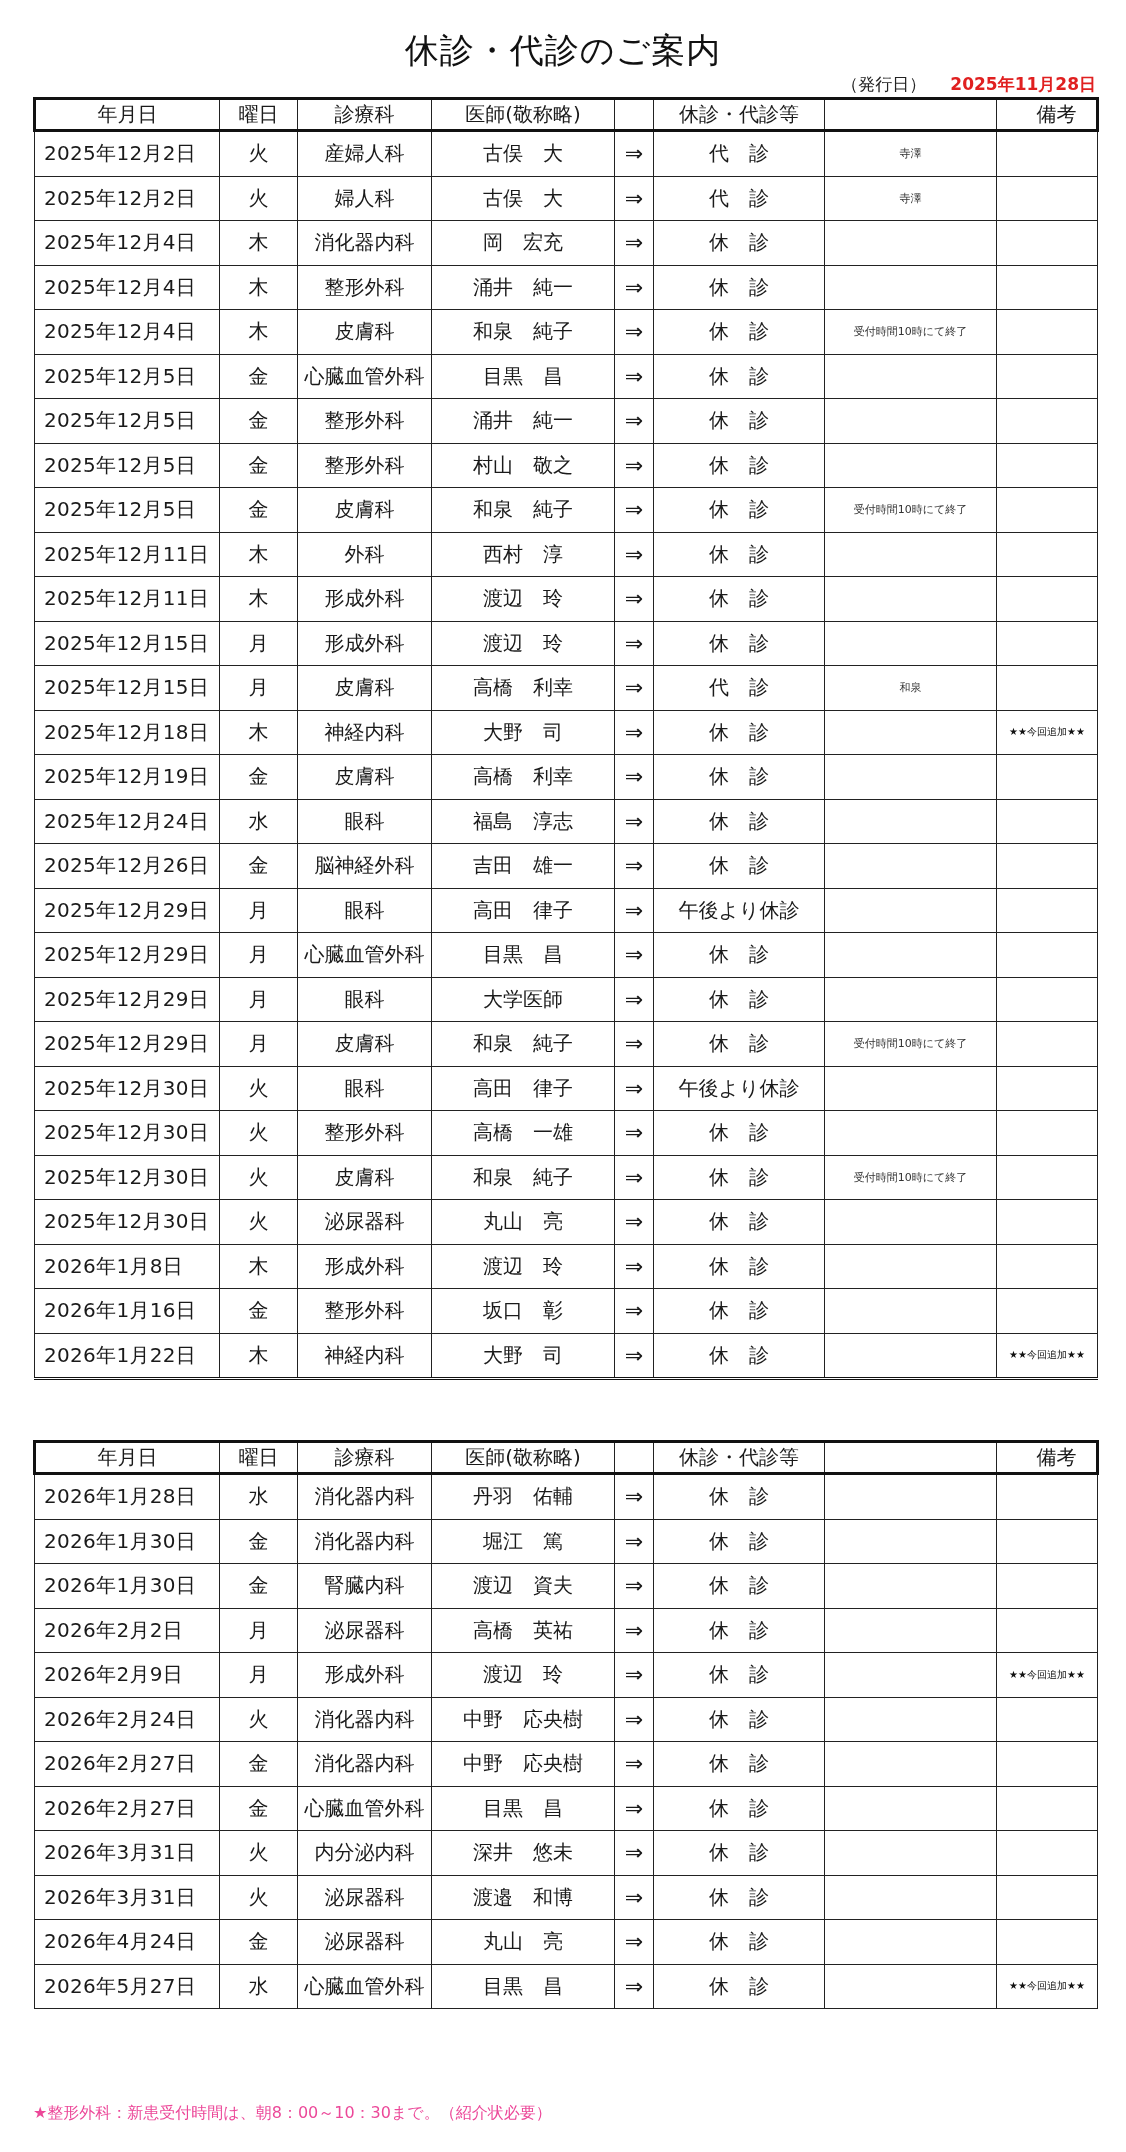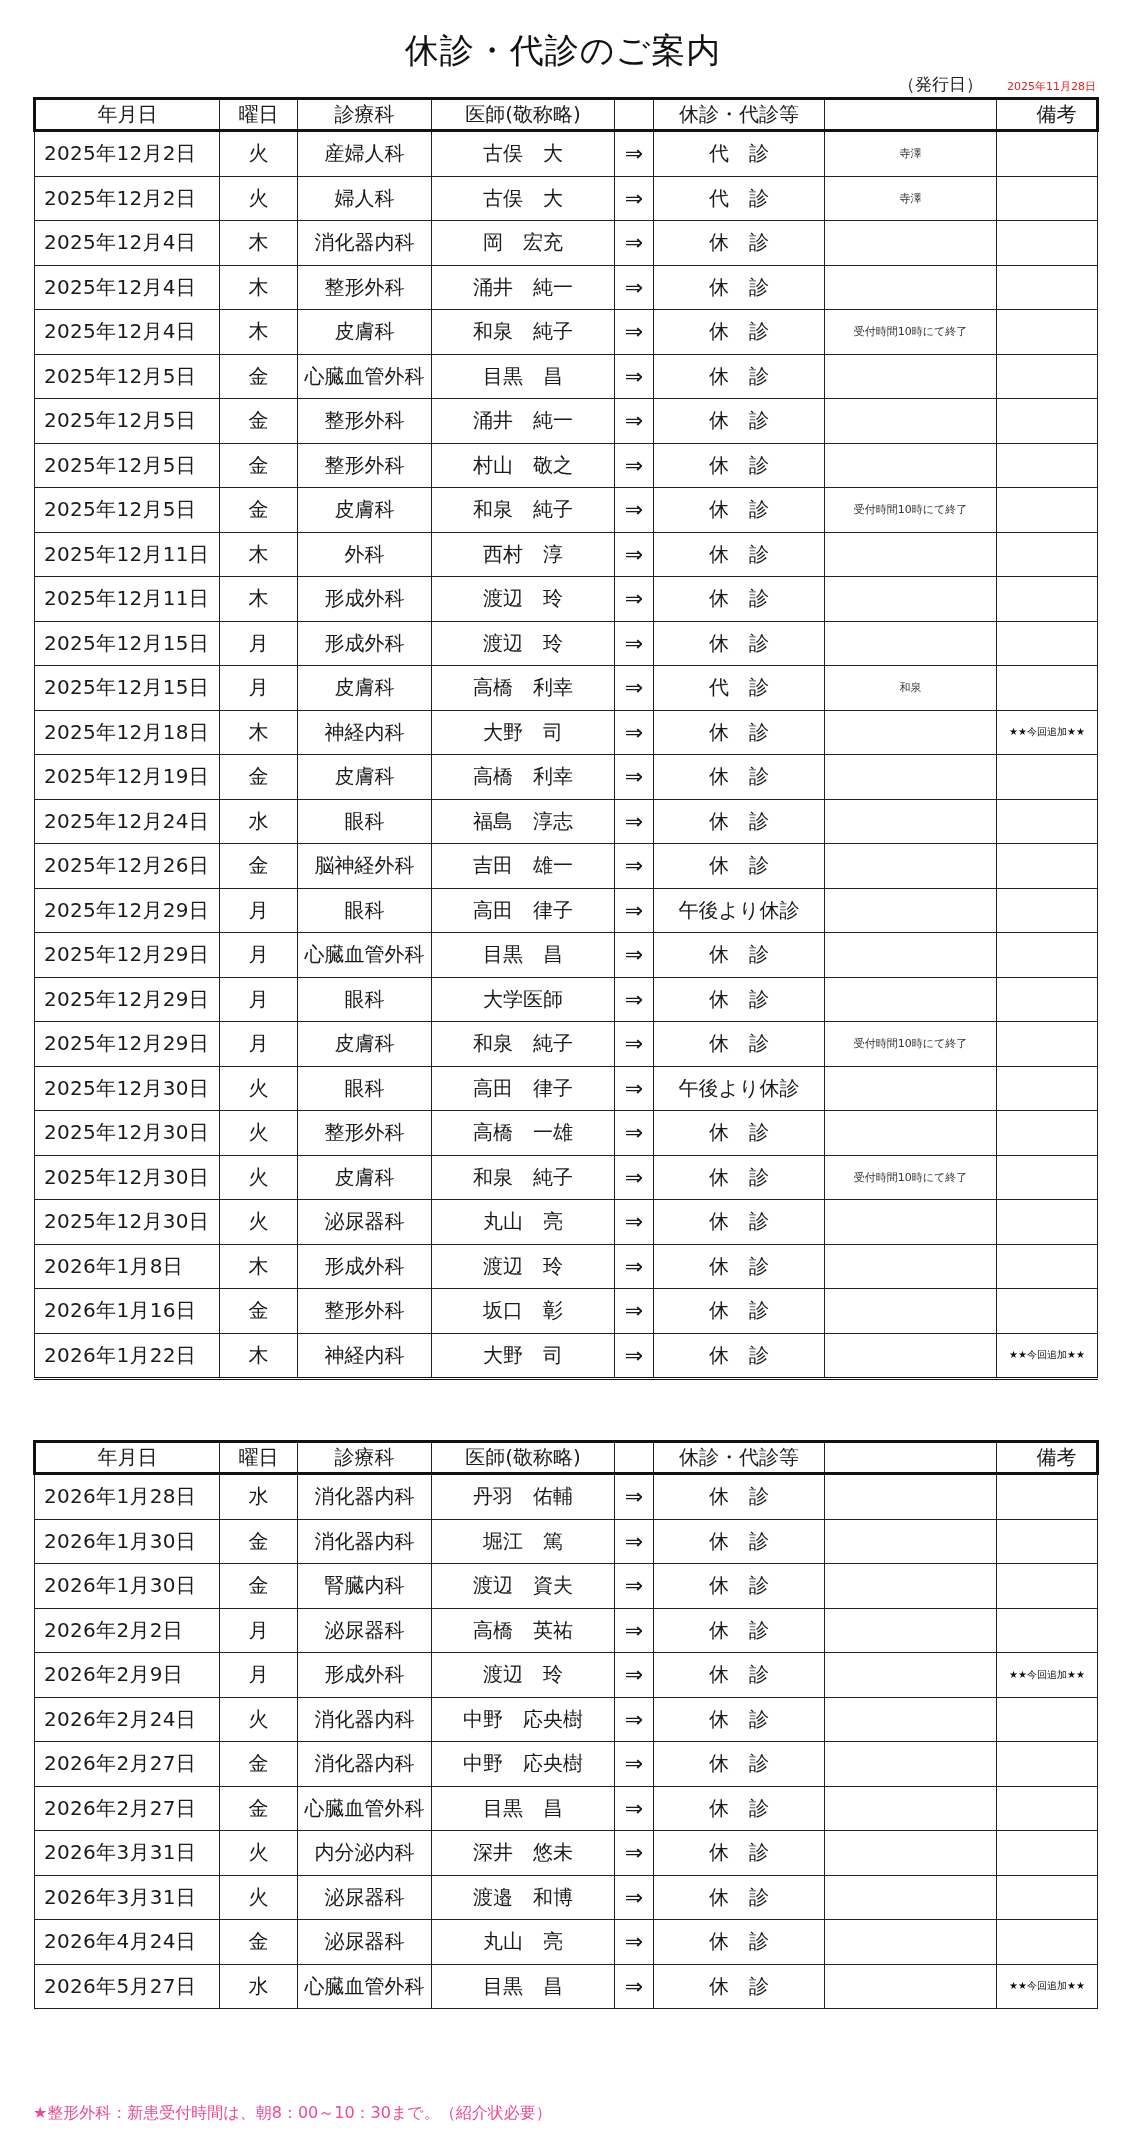--- a/index.html
+++ b/index.html
@@ -1,20 +1,20 @@
 <!DOCTYPE html>
 <html><head>
 <meta charset="utf-8">
 <style>
   html, body { margin: 0; padding: 0; background: #ffffff; }
   body { width: 1126px; height: 2152px; position: relative; font-family: "DejaVu Sans", "Liberation Sans", sans-serif; color: #1a1a1a; overflow: hidden; }
   .title { position: absolute; top: 28px; left: 0; width: 1126px; text-align: center; font-size: 34px; font-weight: normal; letter-spacing: 1px; color: #111; }
   .issue { position: absolute; top: 73px; right: 30px; font-size: 17px; display: flex; align-items: baseline; gap: 24px; }
   .issue .lbl { color: #222; }
-  .issue .dt { color: #e02020; font-size: 11px; }
+  .issue .dt { color: #e02020; font-size: 17px; font-weight: bold; }
   table { position: absolute; left: 33px; border-collapse: collapse; table-layout: fixed; width: 1063px; }
   td, th { border: 1.5px solid #222; padding: 0; text-align: center; vertical-align: middle; overflow: hidden; white-space: nowrap; }
   th { height: 29px; font-weight: normal; font-size: 20px; border-top: 3px solid #111; border-bottom: 3px solid #111; }
   tr.head th:first-child { border-left: 3px solid #111; margin-top: 41px; }
   tr.head th:last-child { border-right: 3px solid #111; padding-left: 20px; }
   td { height: 43.5px; font-size: 20px; }
   td.date { text-align: left; padding-left: 9px; font-size: 20px; letter-spacing: 0.3px; }
   td.arrow { font-size: 22px; }
   td.small { font-size: 11px; color: #333; }
   td.note { font-size: 10px; color: #111; }

